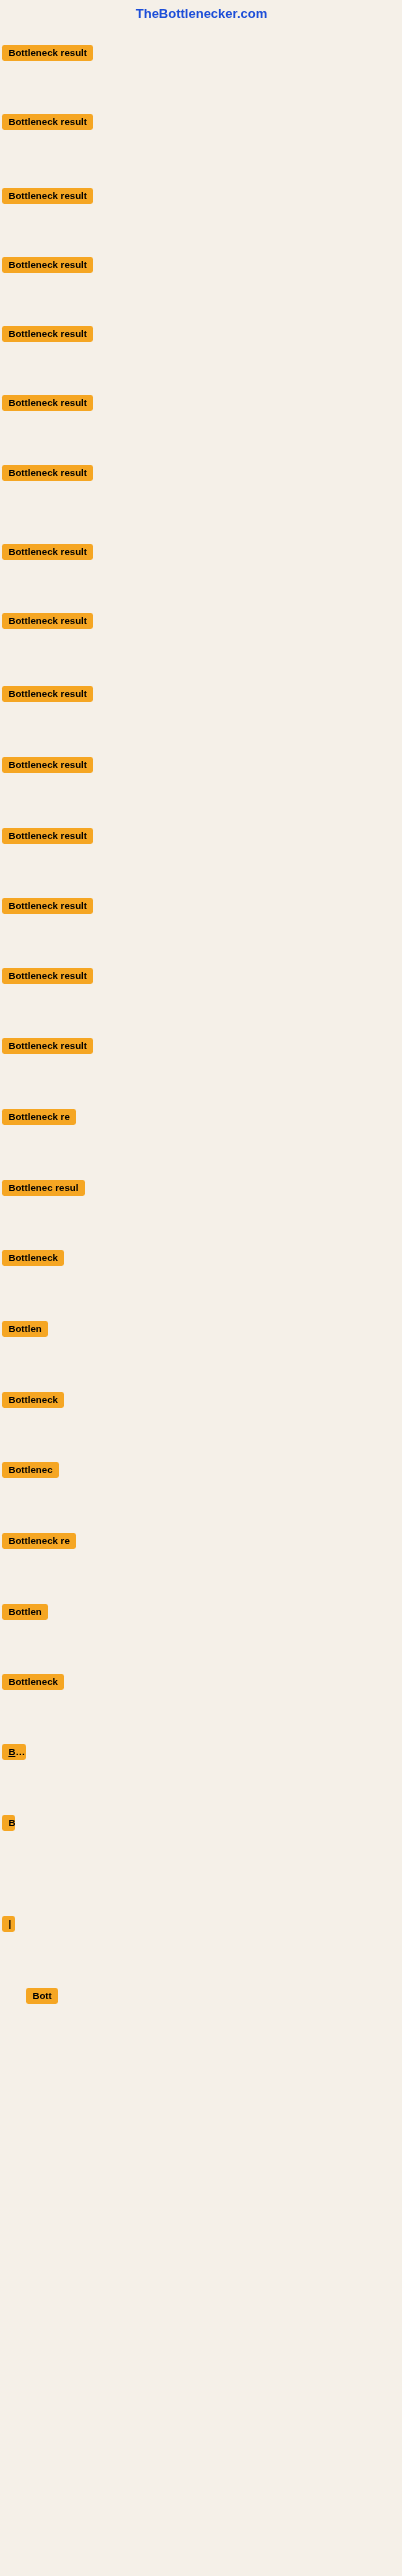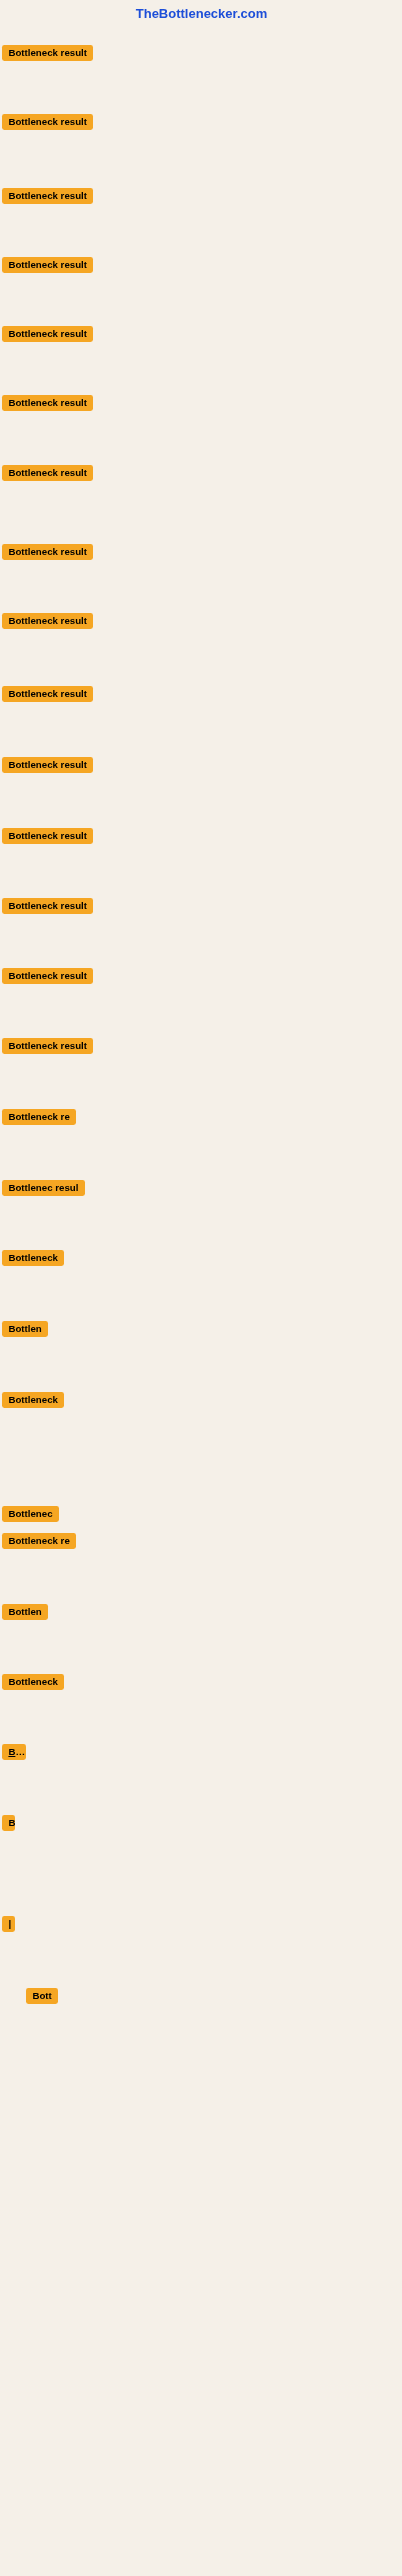--- a/index.html
+++ b/index.html
@@ -56,21 +56,21 @@
 <div class="row" style="top: 757px; max-width: 105px;"><span class="bottleneck-badge" style="max-width: 105px;">Bottleneck result</span></div>
 <div class="row" style="top: 828px; max-width: 105px;"><span class="bottleneck-badge" style="max-width: 105px;">Bottleneck result</span></div>
 <div class="row" style="top: 898px; max-width: 105px;"><span class="bottleneck-badge" style="max-width: 105px;">Bottleneck result</span></div>
 <div class="row" style="top: 968px; max-width: 97px;"><span class="bottleneck-badge" style="max-width: 97px;">Bottleneck result</span></div>
 <div class="row" style="top: 1038px; max-width: 97px;"><span class="bottleneck-badge" style="max-width: 97px;">Bottleneck result</span></div>
 <div class="row" style="top: 1109px; max-width: 89px;"><span class="bottleneck-badge" style="max-width: 89px;">Bottleneck re</span></div>
 <div class="row" style="top: 1180px; max-width: 89px;"><span class="bottleneck-badge" style="max-width: 89px;">Bottlenec resul</span></div>
 <div class="row" style="top: 1250px; max-width: 72px;"><span class="bottleneck-badge" style="max-width: 72px;">Bottleneck</span></div>
 <div class="row" style="top: 1321px; max-width: 60px;"><span class="bottleneck-badge" style="max-width: 60px;">Bottlen</span></div>
 <div class="row" style="top: 1392px; max-width: 72px;"><span class="bottleneck-badge" style="max-width: 72px;">Bottleneck</span></div>
-<div class="row" style="top: 1462px; max-width: 64px; margin-top: 44px;"><span class="bottleneck-badge" style="max-width: 64px;">Bottlenec</span></div>
+<div class="row" style="top: 1462px; max-width: 64px;"><span class="bottleneck-badge" style="max-width: 64px;">Bottlenec</span></div>
 <div class="row" style="top: 1533px; max-width: 85px;"><span class="bottleneck-badge" style="max-width: 85px;">Bottleneck re</span></div>
 <div class="row" style="top: 1604px; max-width: 58px;"><span class="bottleneck-badge" style="max-width: 58px;">Bottlen</span></div>
 <div class="row" style="top: 1674px; max-width: 71px;"><span class="bottleneck-badge" style="max-width: 71px;">Bottleneck</span></div>
 <div class="row" style="top: 1744px; max-width: 24px;"><span class="bottleneck-badge" style="max-width: 24px; text-decoration: underline;">Bo</span></div>
 <div class="row" style="top: 1815px; max-width: 13px;"><span class="bottleneck-badge" style="max-width: 13px;">B</span></div>
 <div class="row" style="top: 1916px; max-width: 6.4px;"><span class="bottleneck-badge" style="max-width: 6.4px;">|</span></div>
 <div class="row" style="top: 1988px; max-width: 34px; padding-left: 24px;"><span class="bottleneck-badge" style="max-width: 34px;">Bott</span></div>
 
 
 </body></html>

